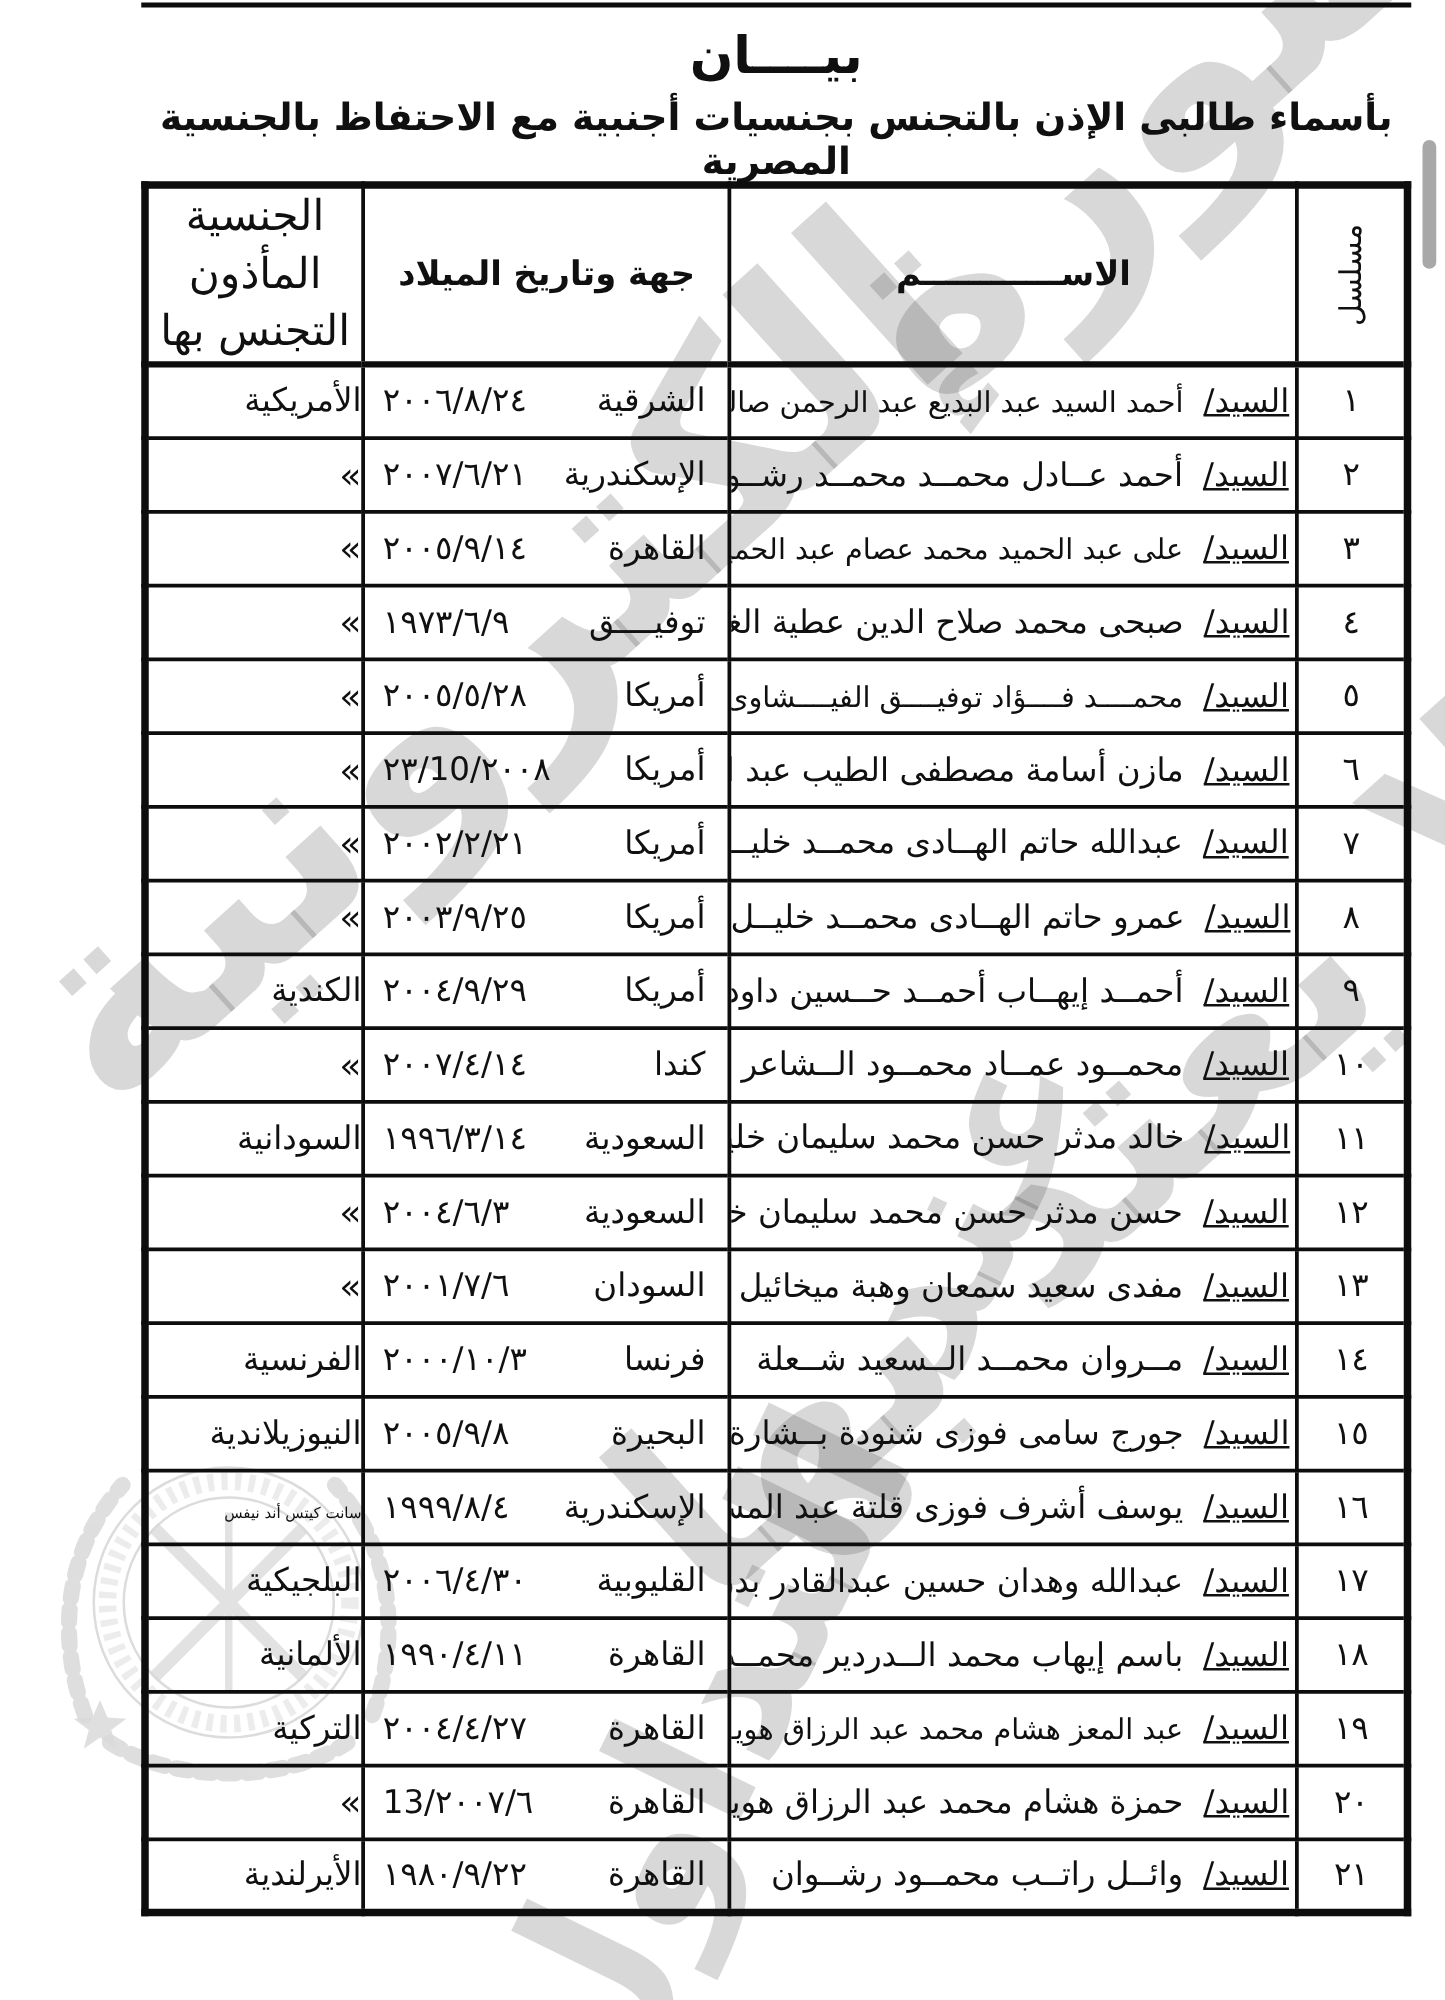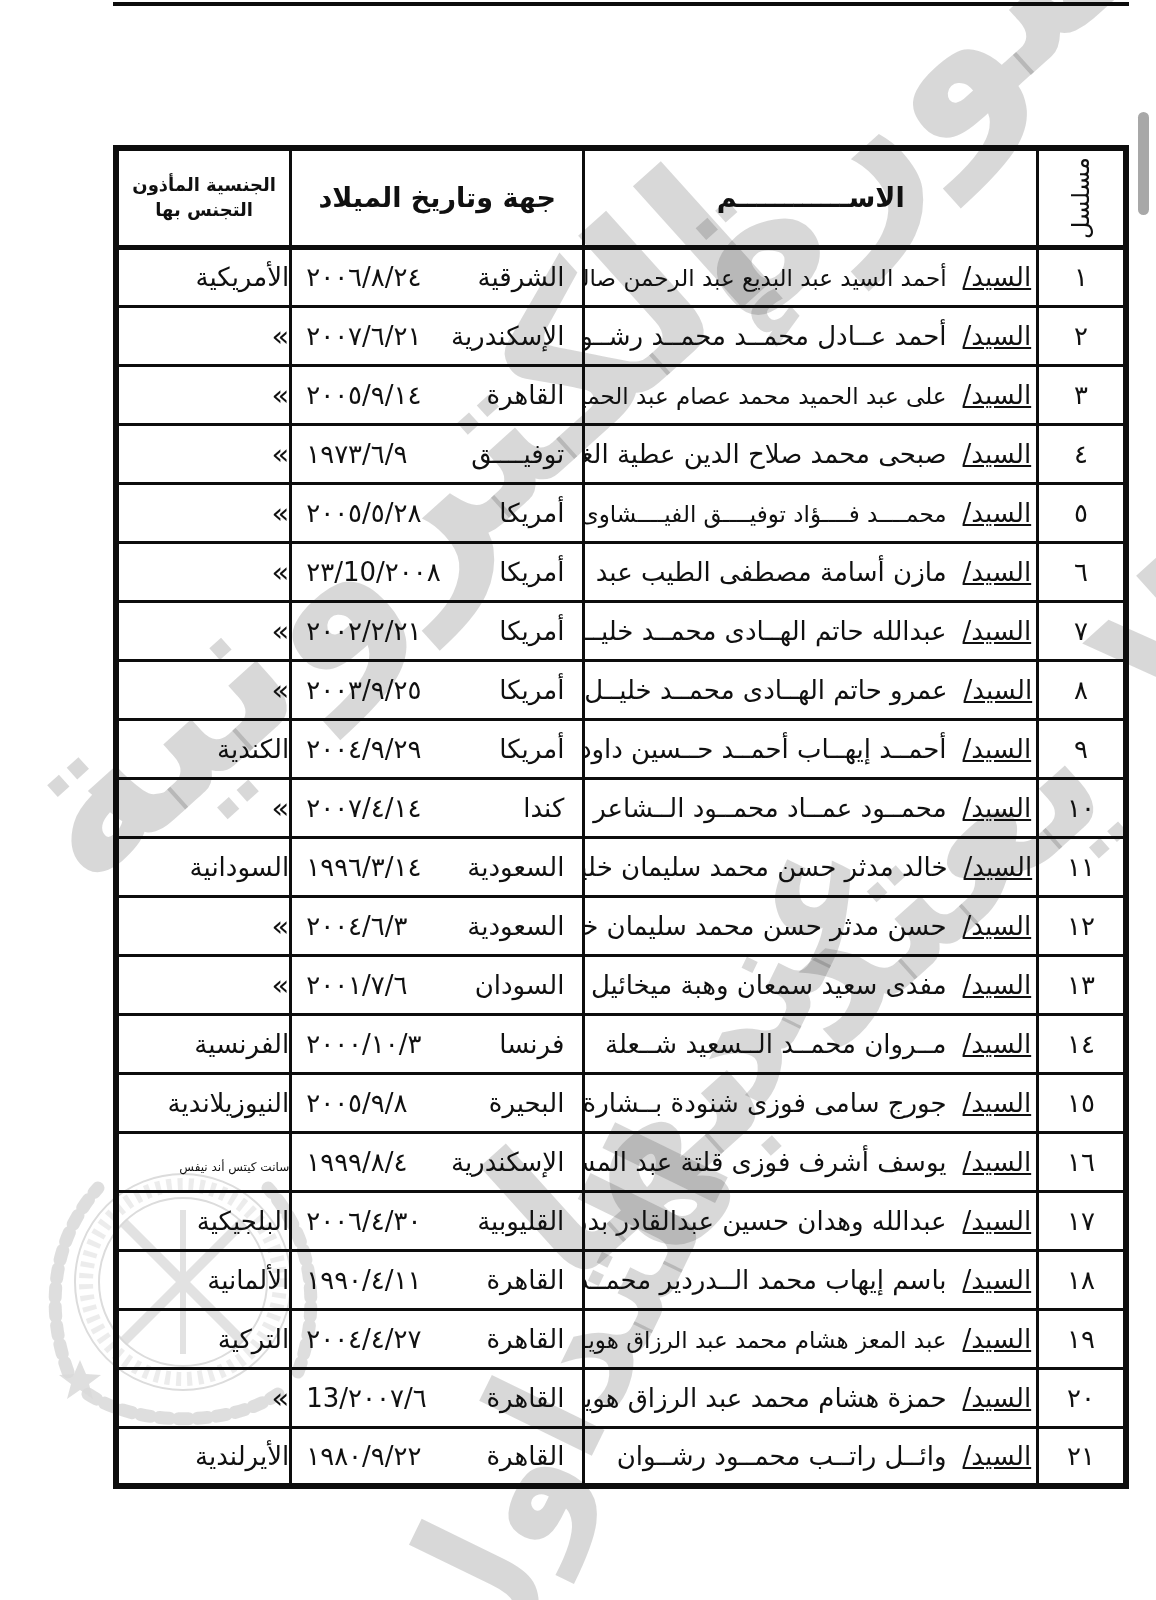--- a/index.html
+++ b/index.html
@@ -29,21 +29,21 @@
   table.doc{border-width:6px;}
   table.doc thead th{border-bottom-width:5px;}
   thead tr{height:99px;}
   tbody tr{height:59px;}
   th,td{padding:0;vertical-align:middle;background:transparent;font-weight:400;}
 
   .col-serial{width:88px;} .col-name{width:452px;} .col-birth{width:292px;} .col-nat{width:174px;}
 
   .head-text{font-size:27px;font-weight:bold;}
   .serial-head{display:inline-block;transform:rotate(-90deg);font-size:24px;white-space:nowrap;}
-  .head-two-line{font-size:18px;line-height:1.35;font-weight:bold;}
+  .head-two-line{font-size:34px;line-height:1.35;}
   th{text-align:center;}
 
   .cell-serial{text-align:center;font-size:26px;}
   .cell-name{text-align:right;font-size:26px;white-space:nowrap;overflow:hidden;}
   .honorific{padding-right:5px;text-decoration:underline;}
   .name-text{margin-right:16px;}
   .name-text.tight{font-size:23px;letter-spacing:-0.5px;}
   .cell-birth{font-size:26px;}
   .birth-wrap{display:flex;justify-content:space-between;align-items:center;padding:0 18px 0 14px;}
   .cell-nat{text-align:right;font-size:26px;}
@@ -81,20 +81,24 @@
         <line x1="155" y1="88" x2="155" y2="232" stroke-width="6"></line>
       </g>
       <polygon points="52,238 58,252 73,253 61,262 65,277 52,268 39,277 43,262 31,253 46,252" fill="#d9d9d9" opacity="0.85"></polygon>
     </svg>
   </div>
 
   <div class="content">
 
     <div class="top-rule"></div>
 
+    <div class="header-block">
+      <div class="doc-title">بيــــان</div>
+      <div class="doc-subtitle">بأسماء طالبى الإذن بالتجنس بجنسيات أجنبية مع الاحتفاظ بالجنسية المصرية</div>
+    </div>
 
     <table class="doc">
       <colgroup>
         <col class="col-serial">
           <col class="col-name">
           <col class="col-birth">
           <col class="col-nat">
       </colgroup>
       <thead>
         <tr>

